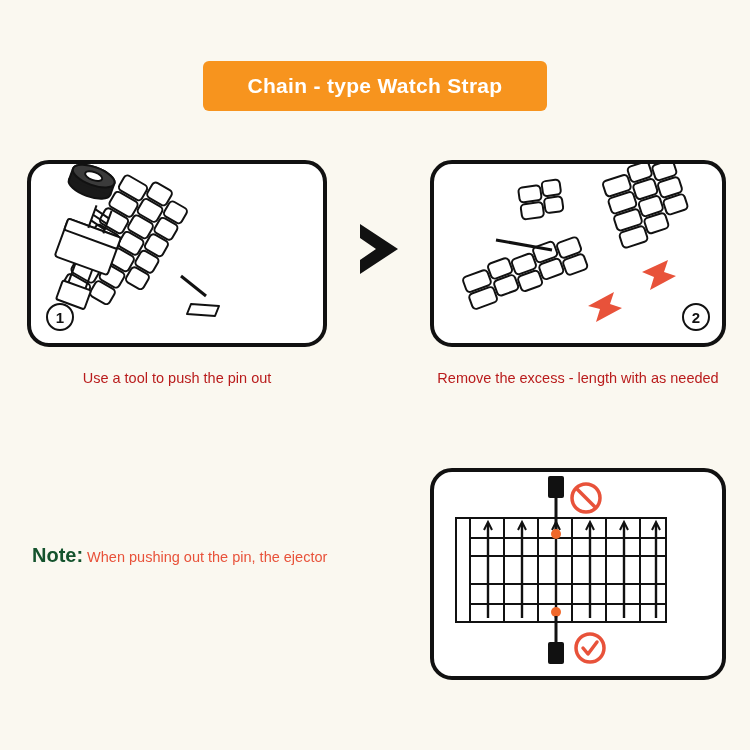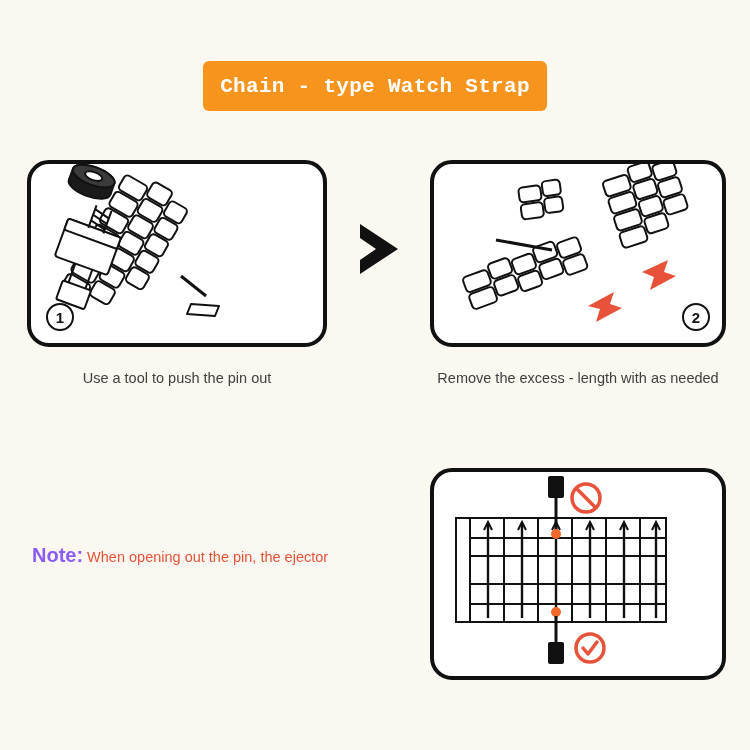--- a/index.html
+++ b/index.html
@@ -33,40 +33,39 @@
     display: flex;
     align-items: center;
     justify-content: center;
   }
   .title-banner .title-text {
     color: #ffffff;
     font-size: 21px;
     font-weight: bold;
     letter-spacing: 0.3px;
     white-space: nowrap;
-    font-family: Liberation Mono, monospace;
   }
 
   
   .panel {
     position: absolute;
     background: #ffffff;
     border: 4px solid #111111;
     border-radius: 22px;
     box-sizing: border-box;
   }
   #panel-1 { left: 27px;  top: 160px; width: 300px; height: 187px; }
   #panel-2 { left: 430px; top: 160px; width: 296px; height: 187px; }
   #panel-3 { left: 430px; top: 468px; width: 296px; height: 212px; }
 
   .caption {
     position: absolute;
     text-align: center;
     font-size: 14.5px;
-    color: #404040;
+    color: #b91c1c;
     line-height: 1.45;
   }
   #caption-1 { left: 27px;  top: 368px; width: 300px; }
   #caption-2 { left: 424px; top: 368px; width: 308px; }
 
   .step-badge {
     position: absolute;
     width: 28px;
     height: 28px;
     border: 2.5px solid #111111;
@@ -100,21 +99,21 @@
     width: 390px;
   }
   .note-line {
     font-size: 14.5px;
     color: #e8523a;
     line-height: 1.55;
   }
   .note-label {
     font-size: 20px;
     font-weight: bold;
-    color: #8b5cf6;
+    color: #14532d;
     margin-right: 4px;
   }
 
   
   svg { display: block; }
   .art { position: absolute; left: 0; top: 0; }
 </style>
 </head>
 <body>
 
@@ -226,21 +225,21 @@
         <path d="M208 108 L234 96 L230 108 L242 112 L216 126 L220 113 Z"></path>
         <path d="M154 142 L180 128 L176 140 L188 144 L162 158 L166 145 Z"></path>
       </g>
     </svg>
   </div>
   <div class="step-badge" id="badge-2">2</div>
   <div class="caption" id="caption-2">Remove the excess - length with as needed</div>
 
   <div class="note-block">
     <div class="note-line">
-      <span class="note-label">Note:</span><span>When opening out the pin, the ejector</span>
+      <span class="note-label">Note:</span><span>When pushing out the pin, the ejector</span>
     </div>
   </div>
 
   <div class="panel" id="panel-3">
     <svg class="art" width="288" height="204" viewBox="0 0 288 204">
       <g fill="none" stroke="#111111" stroke-width="2">
 
         <rect x="36" y="46" width="196" height="104" fill="#ffffff"></rect>
         <path d="M36 66 L232 66 M36 84 L232 84 M36 112 L232 112 M36 132 L232 132"></path>
 

